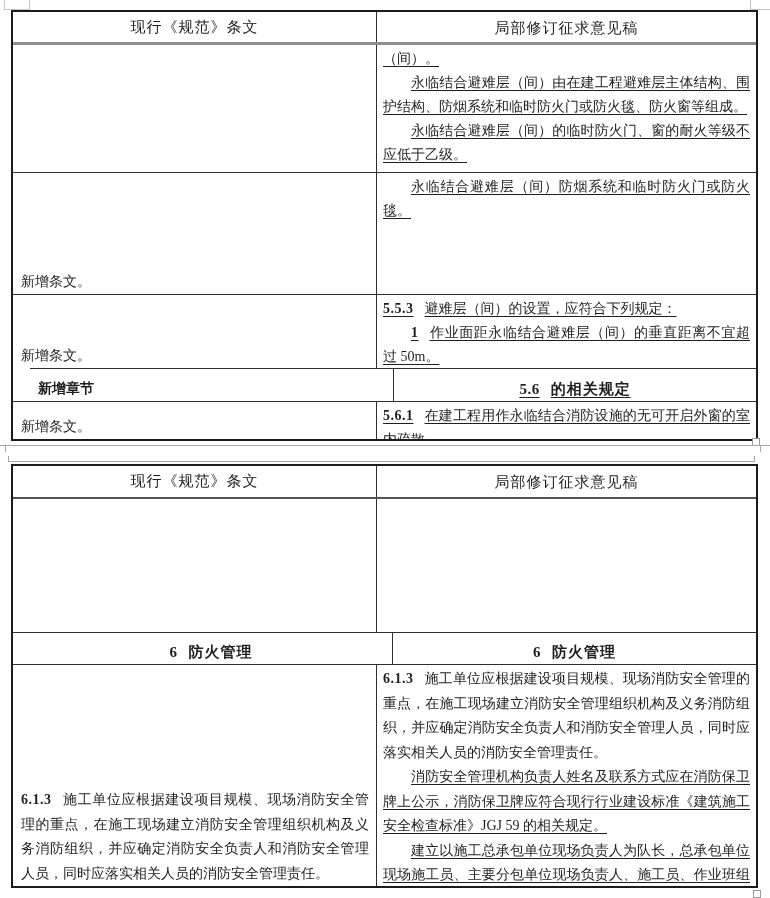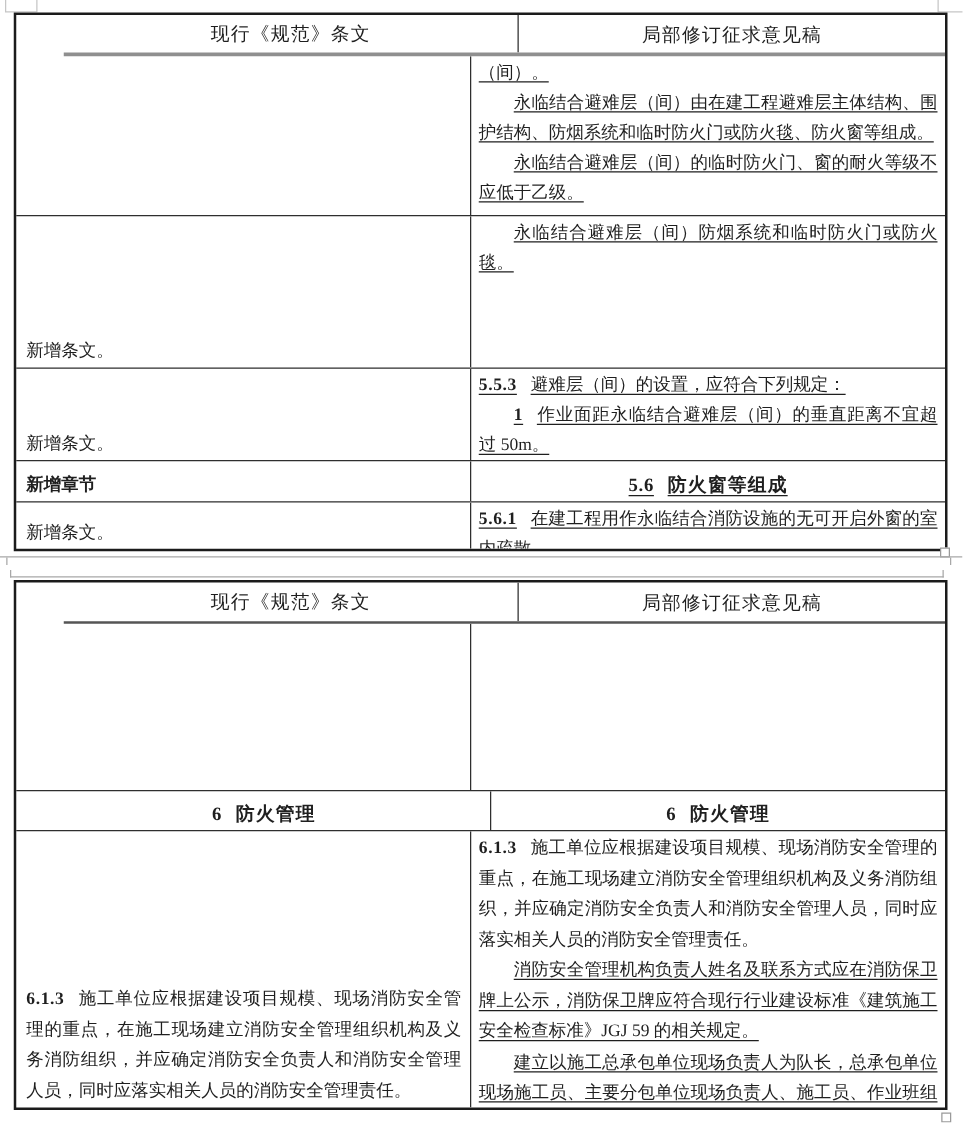--- a/index.html
+++ b/index.html
@@ -18,21 +18,21 @@
   .boundary .tick.down{top:0;}
   .boundary .tick.up{top:-6px;}
 
   
   .cmp-table{
     position:absolute;left:11px;width:747px;
     border:2px solid #1b1b1b;box-sizing:border-box;background:#ffffff;
   }
   .cmp-row{display:grid;grid-template-columns:363px 1fr;box-sizing:border-box;overflow:hidden;}
   .cmp-row + .cmp-row{border-top:1px solid #2e2e2e;}
-  .cmp-row.header-row{border-top:none;margin-left:38px;}
+  .cmp-row.header-row{border-top:none;}
   .t1 .cmp-row.header-row{border-bottom:3px solid #8f8f8f;}
   .t2 .cmp-row.header-row{border-bottom:2px solid #555555;}
   .cmp-row.header-row + .cmp-row{border-top:none;}
 
   .cell{box-sizing:border-box;padding:2px 7px 0 8px;overflow:hidden;}
   .cell.right{border-left:1px solid #2e2e2e;padding:2px 6px 0 6px;}
   .cell.vcenter{display:flex;flex-direction:column;justify-content:flex-end;}
   .hcell{display:flex;align-items:center;justify-content:center;
          font-size:15px;letter-spacing:1px;padding:0;}
 
@@ -77,26 +77,26 @@
       </div>
       <div class="cmp-row" style="height: 74px;">
         <div class="cell left vcenter">
           <div class="para"><span>新增条文。</span></div>
         </div>
         <div class="cell right">
           <div class="para u"><span class="num">5.5.3</span><span>避难层（间）的设置，应符合下列规定：</span></div>
           <div class="para u indent"><span class="num">1</span><span>作业面距永临结合避难层（间）的垂直距离不宜超过 50m。</span></div>
         </div>
       </div>
-      <div class="cmp-row" style="height: 33px;">
+      <div class="cmp-row" style="height: 33px; margin-left: 17px;">
         <div class="cell left vcenter">
           <div class="para bold"><span>新增章节</span></div>
         </div>
         <div class="cell right vcenter">
-          <div class="para u bold center section"><span class="num">5.6</span><span>防火窗等组成</span></div>
+          <div class="para u bold center section"><span class="num">5.6</span><span>的相关规定</span></div>
         </div>
       </div>
       <div class="cmp-row" style="height: 38px;">
         <div class="cell left vcenter">
           <div class="para"><span>新增条文。</span></div>
         </div>
         <div class="cell right">
           <div class="para u"><span class="num">5.6.1</span><span>在建工程用作永临结合消防设施的无可开启外窗的室内疏散</span></div>
         </div>
       </div>

